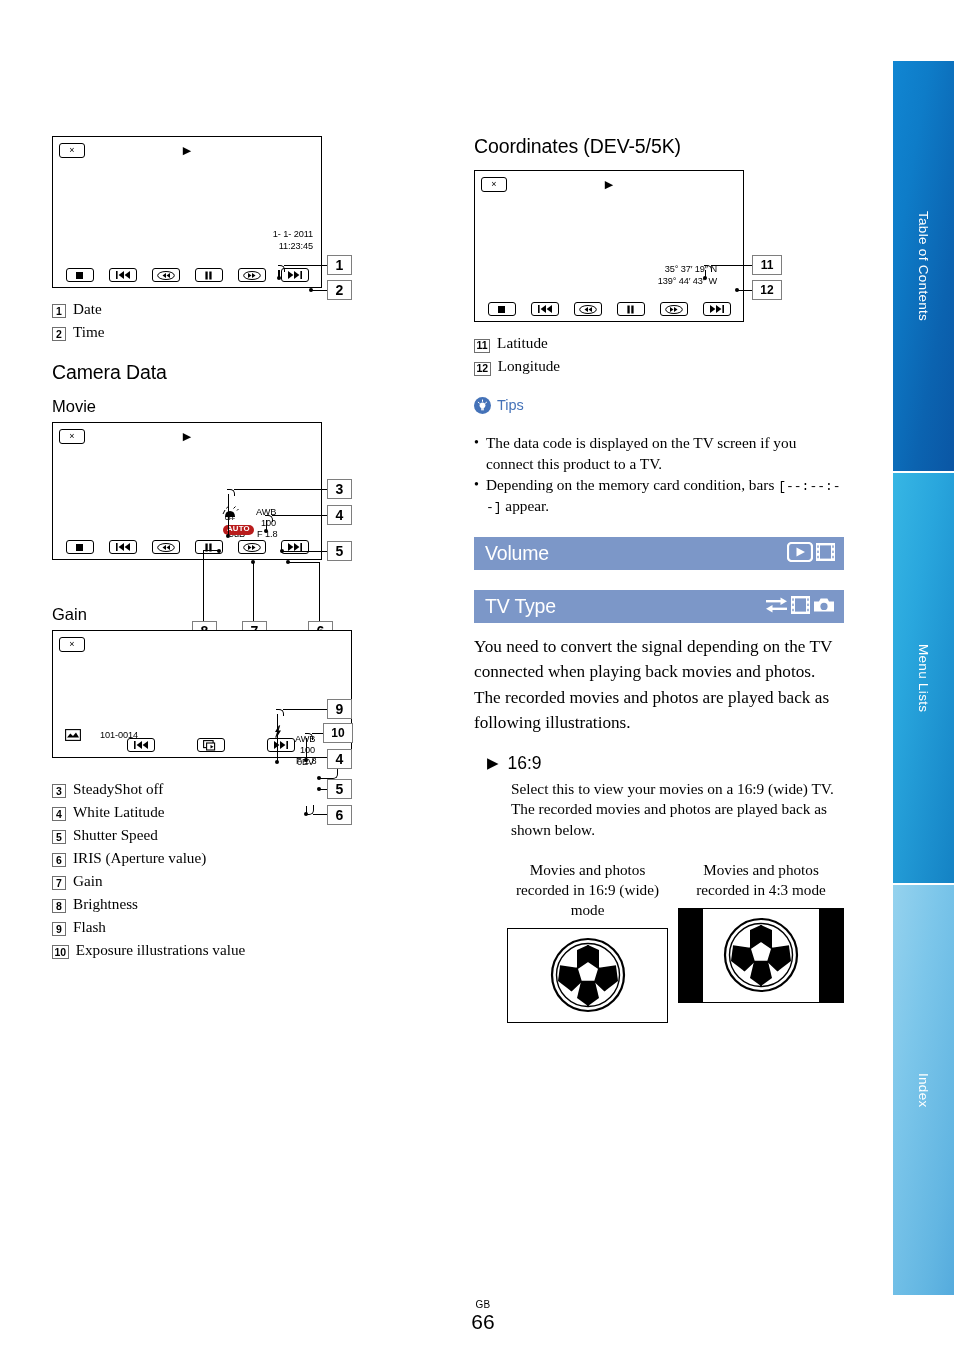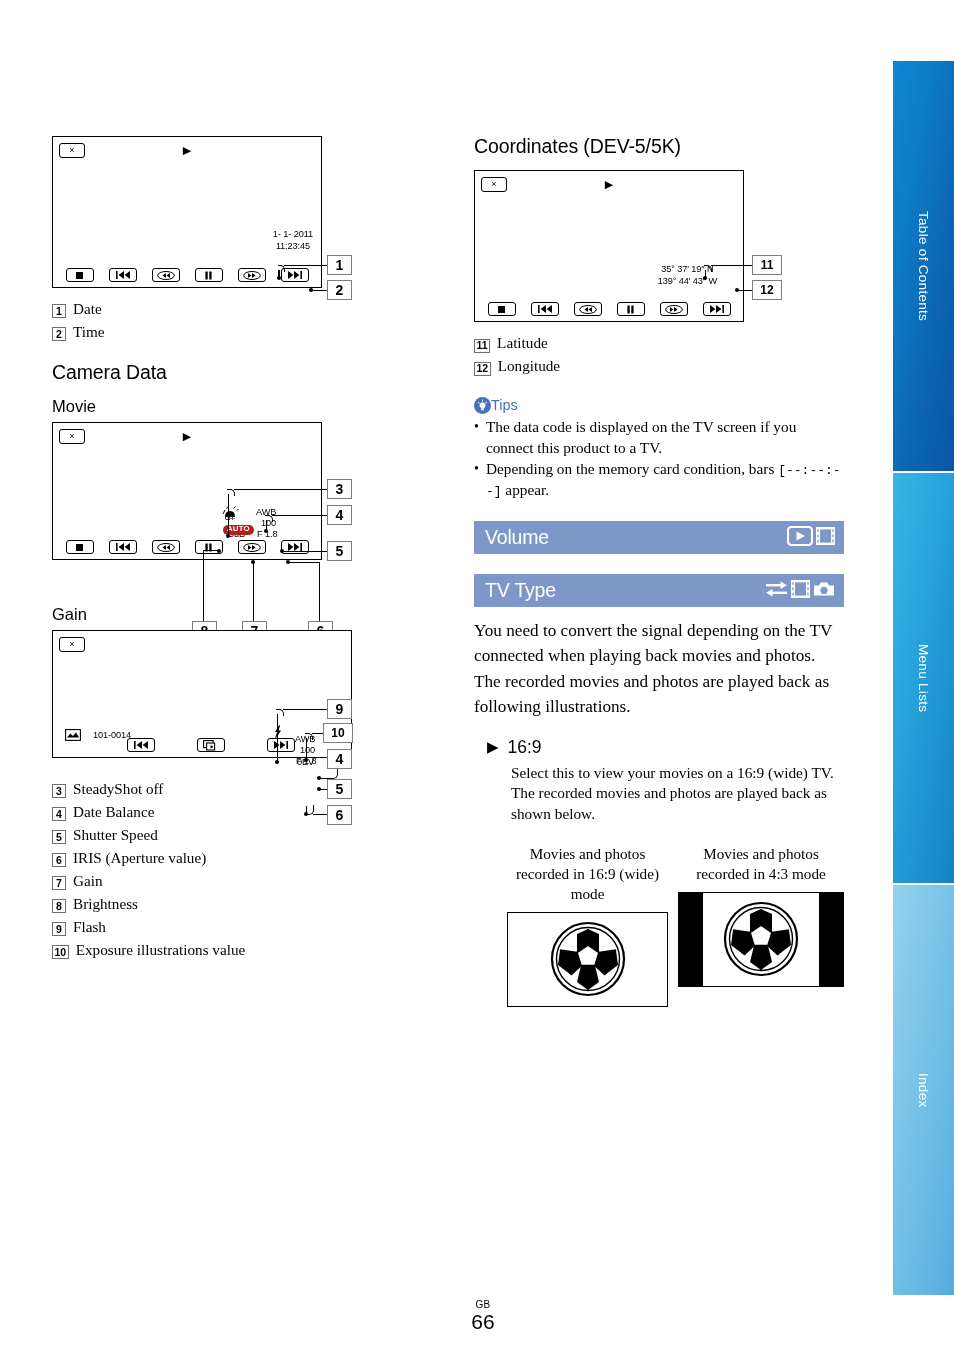--- a/index.html
+++ b/index.html
@@ -114,21 +114,21 @@
   
   .osd {
     position: absolute;
     font-family: "Liberation Sans", sans-serif;
     font-size: 9.2px;
     line-height: 1.28;
     letter-spacing: -0.1px;
     white-space: nowrap;
   }
   .osd.right {
-    text-align: center;
+    text-align: right;
   }
 
   .auto-chip {
     display: inline-block;
     background: #b91c1c;
     color: #fff;
     font-family: "Liberation Sans", sans-serif;
     font-size: 7.8px;
     font-weight: bold;
     padding: 0.5px 4px 1px 4px;
@@ -221,21 +221,22 @@
     line-height: 1.15;
   }
 
   
   .tips {
     margin-top: 22px;
   }
   .tips-head {
     display: flex;
     align-items: center;
-    margin-bottom: 3px;
+    gap: 6px;
+    margin-bottom: 19px;
   }
   .tips-icon {
     width: 17px;
     height: 17px;
     border-radius: 50%;
     background: #4472b8;
     display: flex;
     align-items: center;
     justify-content: center;
     flex: 0 0 auto;
@@ -611,21 +612,21 @@
           <path d="M5.2 0 L1 7 L3.4 7 L2.4 13 L7 5.5 L4.4 5.5 Z" fill="#000"></path>
           <rect x="3.2" y="0" width="1" height="13" fill="#000" transform="rotate(18 3.7 6.5)"></rect>
         </svg>
       </div>
 
       <div class="osd" style="left:244px;top:92px;margin-top:34px;">0EV</div>
       <div class="osd" style="left:242px;top:103px;">AWB</div>
       <div class="osd" style="left:247px;top:114px;">100</div>
       <div class="osd" style="left:243px;top:125px;">F 1.8</div>
 
-      <div style="position:absolute;left:12px;top:96px;display:flex;align-items:center;gap:12px;">
+      <div style="position:absolute;left:12px;top:96px;display:flex;align-items:center;gap:19px;">
         <span>
           <svg width="16" height="12" viewBox="0 0 16 12">
               <rect x="0.6" y="0.6" width="14.8" height="10.8" fill="none" stroke="#000" stroke-width="1.1"></rect>
               <path d="M2 8.5 L5.3 4.5 L8 7 L11 3.4 L14 8.5 Z" fill="#000"></path>
             </svg>
         </span>
         <span class="osd" style="position:static;">101-0014</span>
       </div>
 
       <div class="ctrlrow photo">
@@ -684,21 +685,21 @@
       <div class="callout" style="left:275px;top:131px;">6</div>
     </div>
 
     <div class="legend" style="margin-top:22px;">
       <div class="legend-row">
         <span class="num-box">3</span>
         <span class="legend-label">SteadyShot off</span>
       </div>
       <div class="legend-row">
         <span class="num-box">4</span>
-        <span class="legend-label">Date Balance</span>
+        <span class="legend-label">White Latitude</span>
       </div>
       <div class="legend-row">
         <span class="num-box">5</span>
         <span class="legend-label">Shutter Speed</span>
       </div>
       <div class="legend-row">
         <span class="num-box">6</span>
         <span class="legend-label">IRIS (Aperture value)</span>
       </div>
       <div class="legend-row">

